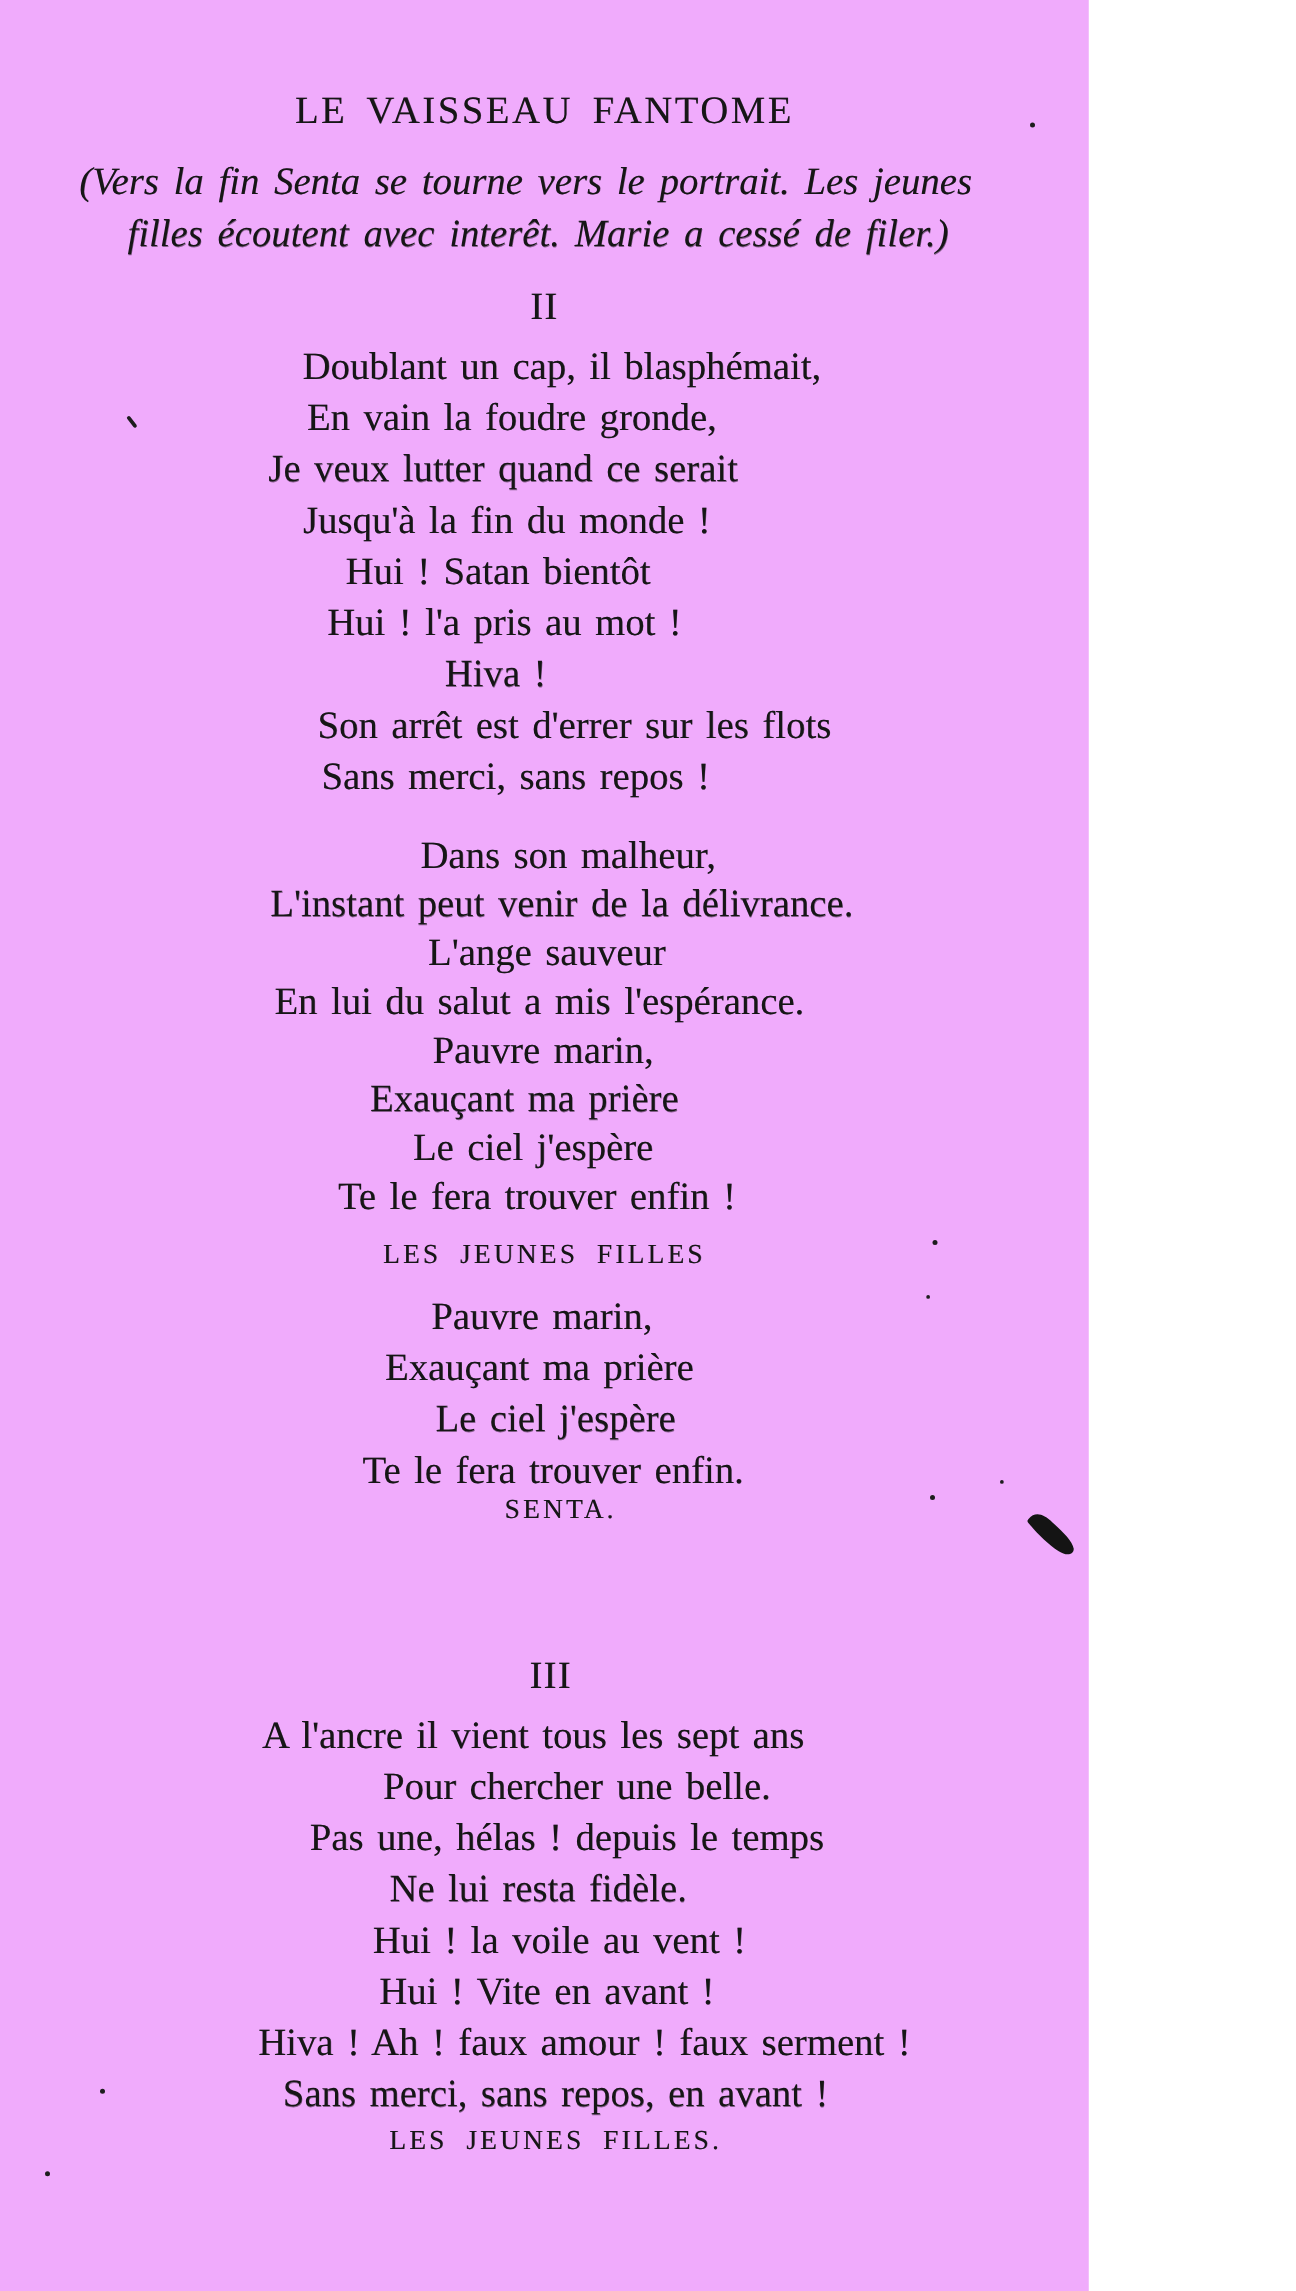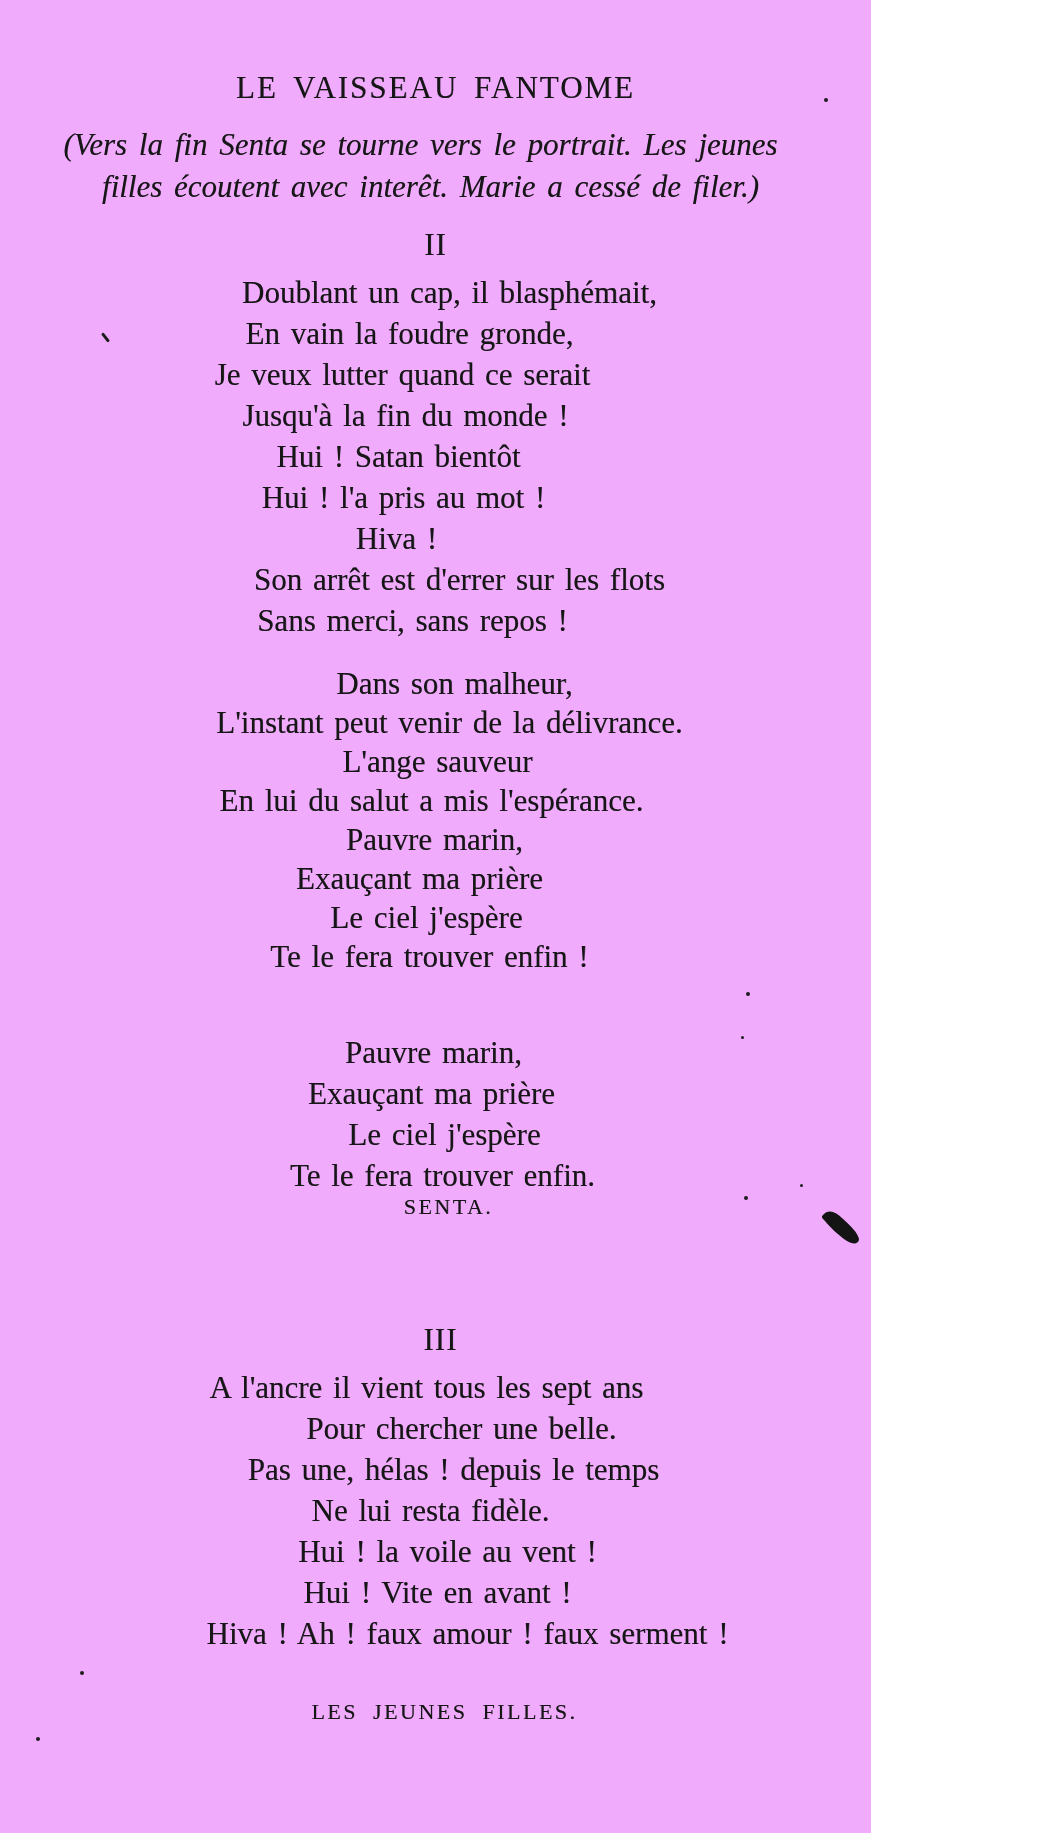--- a/index.html
+++ b/index.html
@@ -71,20 +71,21 @@
     <div class="vline" style="--dx:10px">Dans son malheur,</div>
     <div class="vline" style="--dx:5px">L'instant peut venir de la délivrance.</div>
     <div class="vline" style="--dx:-7px">L'ange sauveur</div>
     <div class="vline" style="--dx:-13px">En lui du salut a mis l'espérance.</div>
     <div class="vline" style="--dx:-10px">Pauvre marin,</div>
     <div class="vline" style="--dx:-25px">Exauçant ma prière</div>
     <div class="vline" style="--dx:-18px">Le ciel j'espère</div>
     <div class="vline" style="--dx:-15px">Te le fera trouver enfin !</div>
   </div>
 
+  <div class="abs speaker" style="top:991px;--dx:0px">LES JEUNES FILLES</div>
 
   <div class="abs stanza" style="top:1032px">
     <div class="vline" style="--dx:-11px">Pauvre marin,</div>
     <div class="vline" style="--dx:-13px">Exauçant ma prière</div>
     <div class="vline" style="--dx:0px">Le ciel j'espère</div>
     <div class="vline" style="--dx:-2px">Te le fera trouver enfin.</div>
   </div>
 
   <div class="abs speaker" style="top:1195px;--dx:13px">SENTA.</div>
 
@@ -92,20 +93,21 @@
   <div class="abs sec-num" style="top:1321px;--dx:5px">III</div>
 
   <div class="abs stanza" style="top:1367px">
     <div class="vline" style="--dx:-18px">A l'ancre il vient tous les sept ans</div>
     <div class="vline" style="--dx:17px">Pour chercher une belle.</div>
     <div class="vline" style="--dx:9px">Pas une, hélas ! depuis le temps</div>
     <div class="vline" style="--dx:-14px">Ne lui resta fidèle.</div>
     <div class="vline" style="--dx:3px">Hui ! la voile au vent !</div>
     <div class="vline" style="--dx:-7px">Hui ! Vite en avant !</div>
     <div class="vline" style="--dx:23px">Hiva ! Ah ! faux amour ! faux serment !</div>
+    <div class="vline" style="--dx:0px">Sans merci, sans repos, en avant !</div>
   </div>
 
   <div class="abs speaker" style="top:1700px;--dx:9px">LES JEUNES FILLES.</div>
 
 
   <svg class="blot" style="left:818px;top:1206px" width="48" height="42" viewBox="0 0 48 42">
     <path d="M5,9 C10,3 17,5 24,12 C32,19 40,27 41,33 C41,38 35,39 29,35 C21,30 12,21 7,15 C4,12 3,11 5,9 Z" fill="#141414"></path>
   </svg>
 
   <div class="tick" style="left:104px;top:332px"></div>

